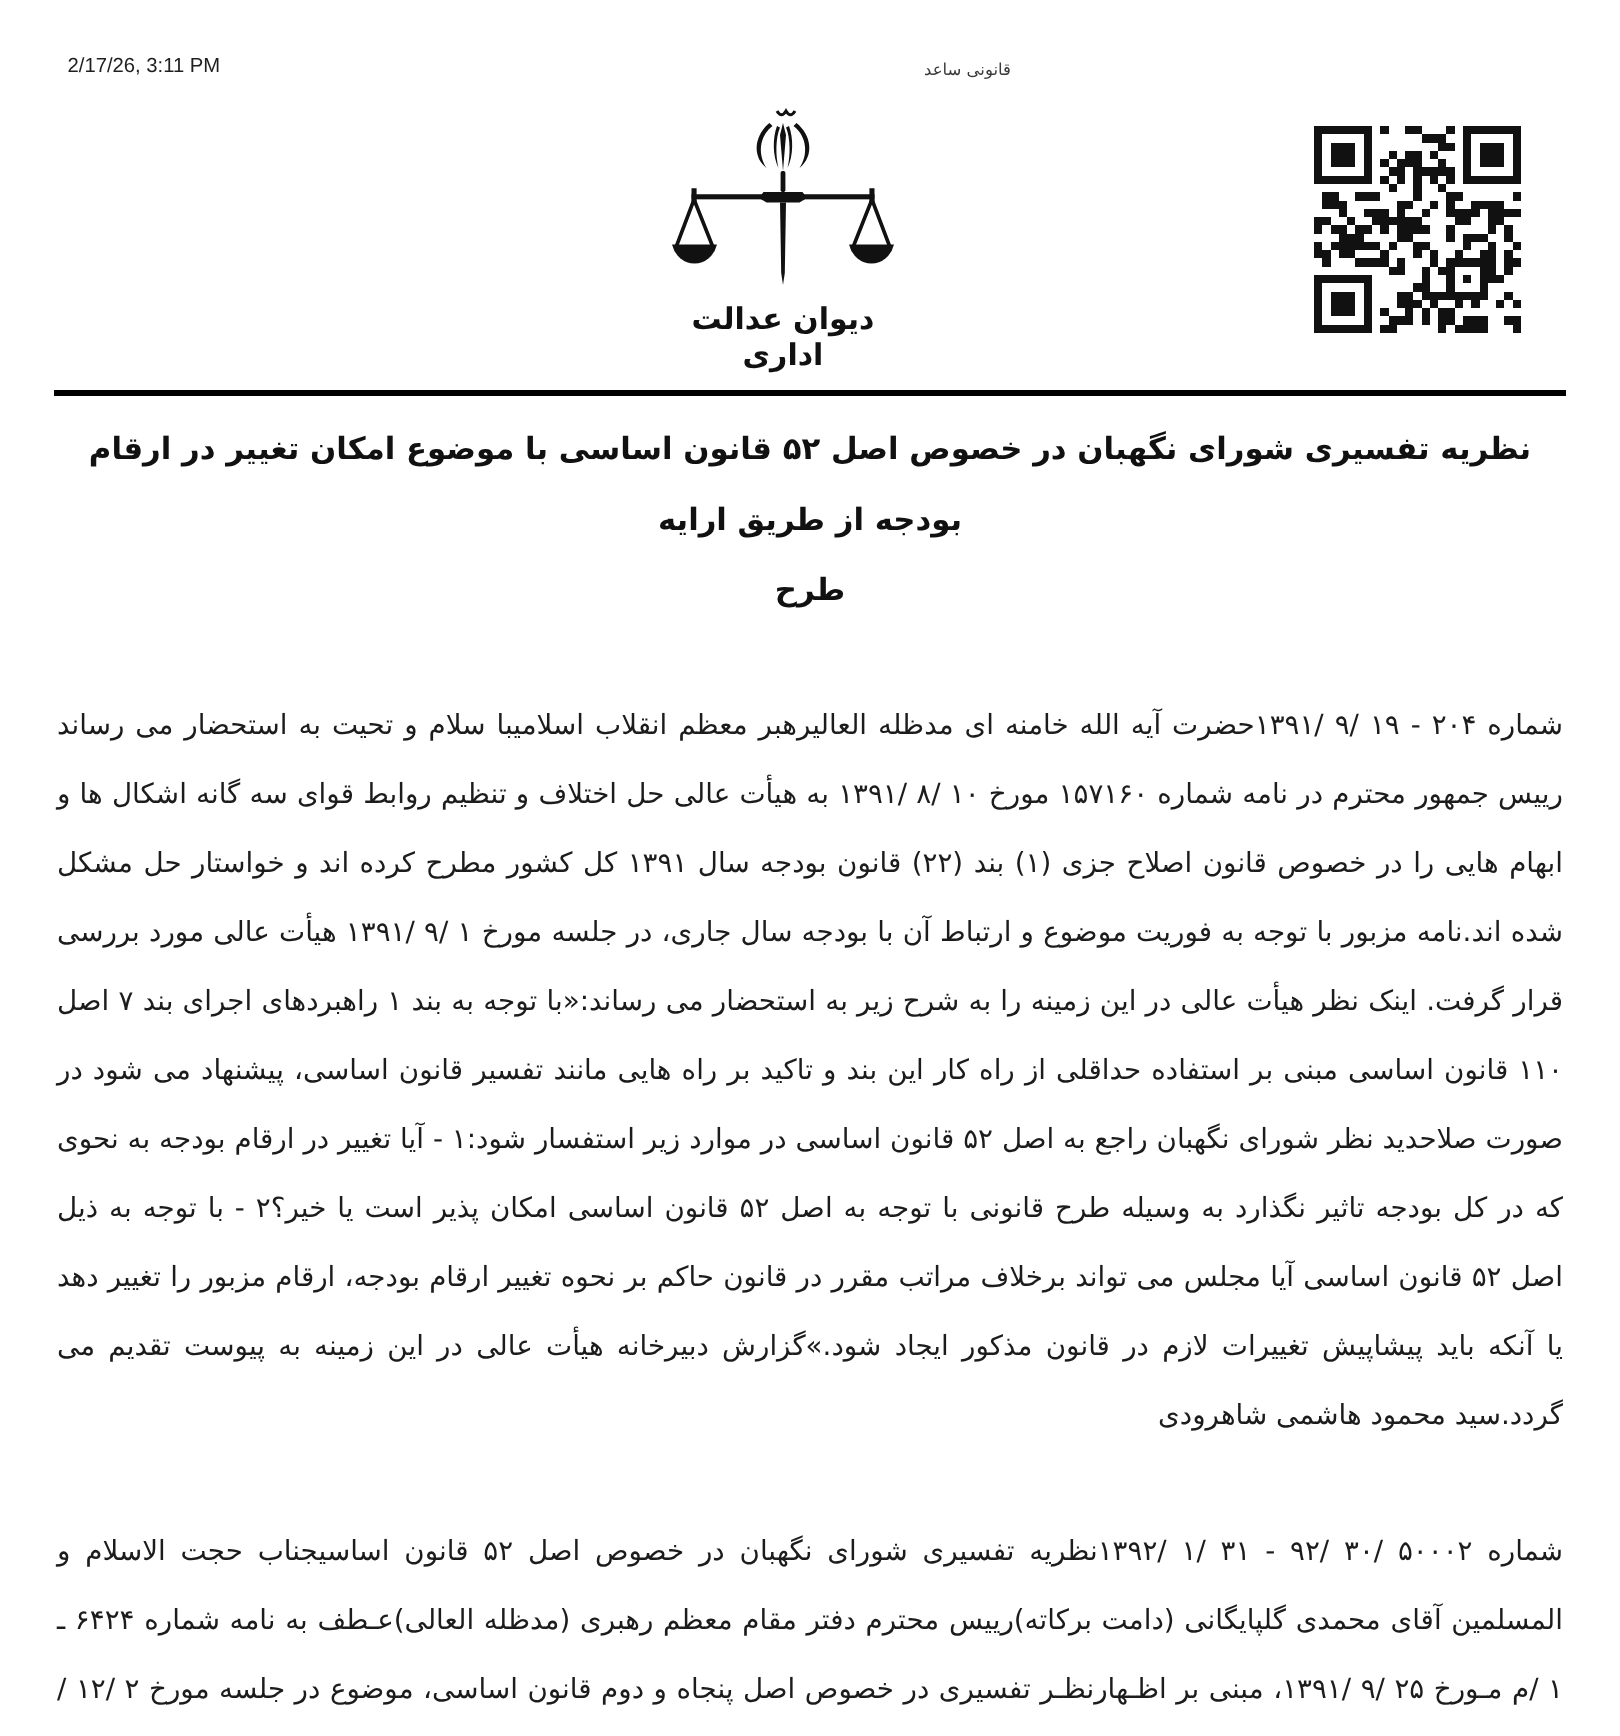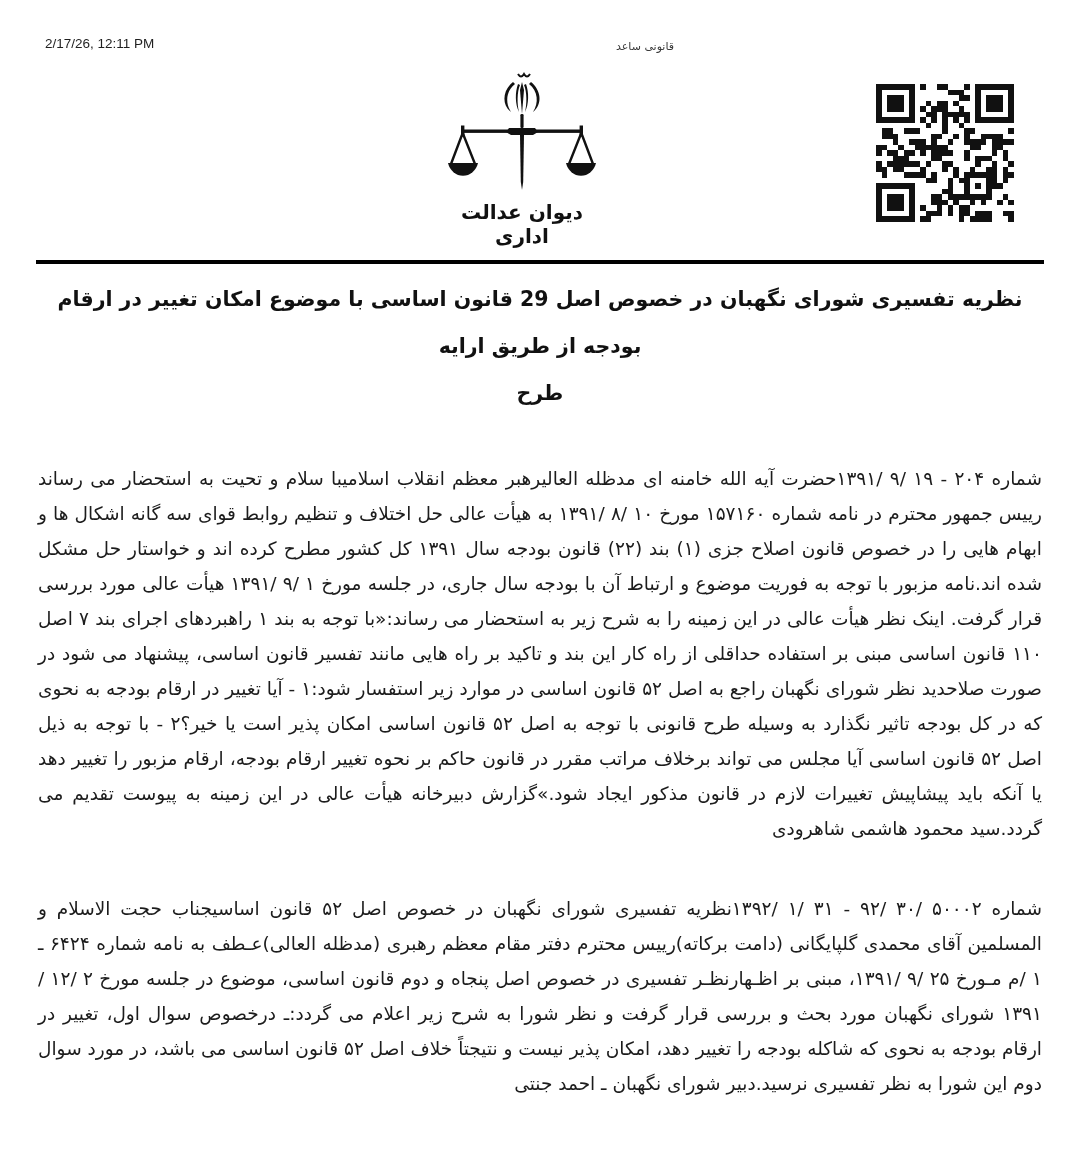--- a/index.html
+++ b/index.html
@@ -50,31 +50,31 @@
     line-height:47px;
     white-space:pre-line;
   }
   
   .doc-body{
     margin:44px 38px 0 38px;
     direction:rtl;
   }
   .doc-body p{
     margin:0;
-    font-size:18.5px;line-height:35px;color:#1c1c1c;
+    font-size:18.5px;line-height:46px;color:#1c1c1c;
     text-align:justify;
   }
   .doc-body p + p{margin-top:45px;}
 </style>
 </head>
 <body>
 
 <div class="page">
 
-  <div class="timestamp">2/17/26, 12:11 PM</div>
+  <div class="timestamp">2/17/26, 3:11 PM</div>
   <div class="system-name">قانونی ساعد</div>
 
   <div class="header">
     <div class="logo">
       <span>
         <svg width="150" height="130" viewBox="0 0 150 130" xmlns="http://www.w3.org/2000/svg" fill="#111" stroke="none">
 
           <path d="M71,4 q3,5 6,0 q3,5 6,0" fill="none" stroke="#111" stroke-width="2"></path>
           <path d="M66,12 C56,20 54,34 64,42 C58,33 59,21 68,14 Z"></path>
           <path d="M84,12 C94,20 96,34 86,42 C92,33 91,21 82,14 Z"></path>
@@ -403,21 +403,21 @@
           <rect x="18" y="24" width="1" height="1" fill="#111"></rect>
           <rect x="19" y="24" width="1" height="1" fill="#111"></rect>
           <rect x="20" y="24" width="1" height="1" fill="#111"></rect>
           <rect x="24" y="24" width="1" height="1" fill="#111"></rect>
         </svg>
     </div>
   </div>
 
   <hr class="rule">
 
-  <h1 class="doc-title">نظریه تفسیری شورای نگهبان در خصوص اصل 29 قانون اساسی با موضوع امکان تغییر در ارقام بودجه از طریق ارایه
+  <h1 class="doc-title">نظریه تفسیری شورای نگهبان در خصوص اصل ۵۲ قانون اساسی با موضوع امکان تغییر در ارقام بودجه از طریق ارایه
 طرح</h1>
 
   <div class="doc-body">
     <p>شماره ۲۰۴ - ۱۹ /۹ /۱۳۹۱حضرت آیه الله خامنه ای مدظله العالیرهبر معظم انقلاب اسلامیبا سلام و تحیت به استحضار می رساند رییس جمهور محترم در نامه شماره ۱۵۷۱۶۰ مورخ ۱۰ /۸ /۱۳۹۱ به هیأت عالی حل اختلاف و تنظیم روابط قوای سه گانه اشکال ها و ابهام هایی را در خصوص قانون اصلاح جزی (۱) بند (۲۲) قانون بودجه سال ۱۳۹۱ کل کشور مطرح کرده اند و خواستار حل مشکل شده اند.نامه مزبور با توجه به فوریت موضوع و ارتباط آن با بودجه سال جاری، در جلسه مورخ ۱ /۹ /۱۳۹۱ هیأت عالی مورد بررسی قرار گرفت. اینک نظر هیأت عالی در این زمینه را به شرح زیر به استحضار می رساند:«با توجه به بند ۱ راهبردهای اجرای بند ۷ اصل ۱۱۰ قانون اساسی مبنی بر استفاده حداقلی از راه کار این بند و تاکید بر راه هایی مانند تفسیر قانون اساسی، پیشنهاد می شود در صورت صلاحدید نظر شورای نگهبان راجع به اصل ۵۲ قانون اساسی در موارد زیر استفسار شود:۱ - آیا تغییر در ارقام بودجه به نحوی که در کل بودجه تاثیر نگذارد به وسیله طرح قانونی با توجه به اصل ۵۲ قانون اساسی امکان پذیر است یا خیر؟۲ - با توجه به ذیل اصل ۵۲ قانون اساسی آیا مجلس می تواند برخلاف مراتب مقرر در قانون حاکم بر نحوه تغییر ارقام بودجه، ارقام مزبور را تغییر دهد یا آنکه باید پیشاپیش تغییرات لازم در قانون مذکور ایجاد شود.»گزارش دبیرخانه هیأت عالی در این زمینه به پیوست تقدیم می گردد.سید محمود هاشمی شاهرودی</p>
     <p>شماره ۵۰۰۰۲ /۳۰ /۹۲ - ۳۱ /۱ /۱۳۹۲نظریه تفسیری شورای نگهبان در خصوص اصل ۵۲ قانون اساسیجناب حجت الاسلام و المسلمین آقای محمدی گلپایگانی (دامت برکاته)رییس محترم دفتر مقام معظم رهبری (مدظله العالی)عـطف به نامه شماره ۶۴۲۴ ـ ۱ /م مـورخ ۲۵ /۹ /۱۳۹۱، مبنی بر اظـهارنظـر تفسیری در خصوص اصل پنجاه و دوم قانون اساسی، موضوع در جلسه مورخ ۲ /۱۲ /۱۳۹۱ شورای نگهبان مورد بحث و بررسی قرار گرفت و نظر شورا به شرح زیر اعلام می گردد:ـ درخصوص سوال اول، تغییر در ارقام بودجه به نحوی که شاکله بودجه را تغییر دهد، امکان پذیر نیست و نتیجتاً خلاف اصل ۵۲ قانون اساسی می باشد، در مورد سوال دوم این شورا به نظر تفسیری نرسید.دبیر شورای نگهبان ـ احمد جنتی</p>
   </div>
 
 </div>
 
 </body></html>

